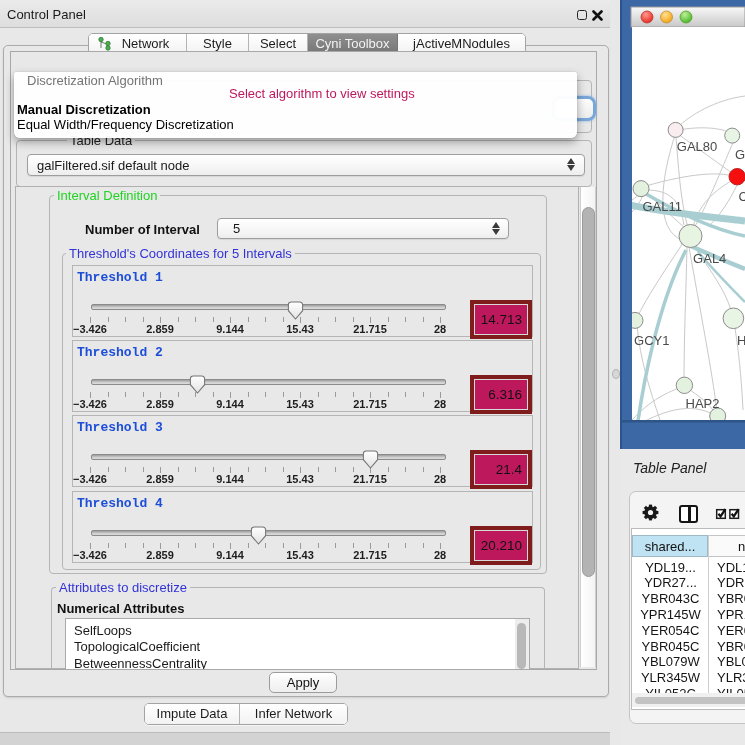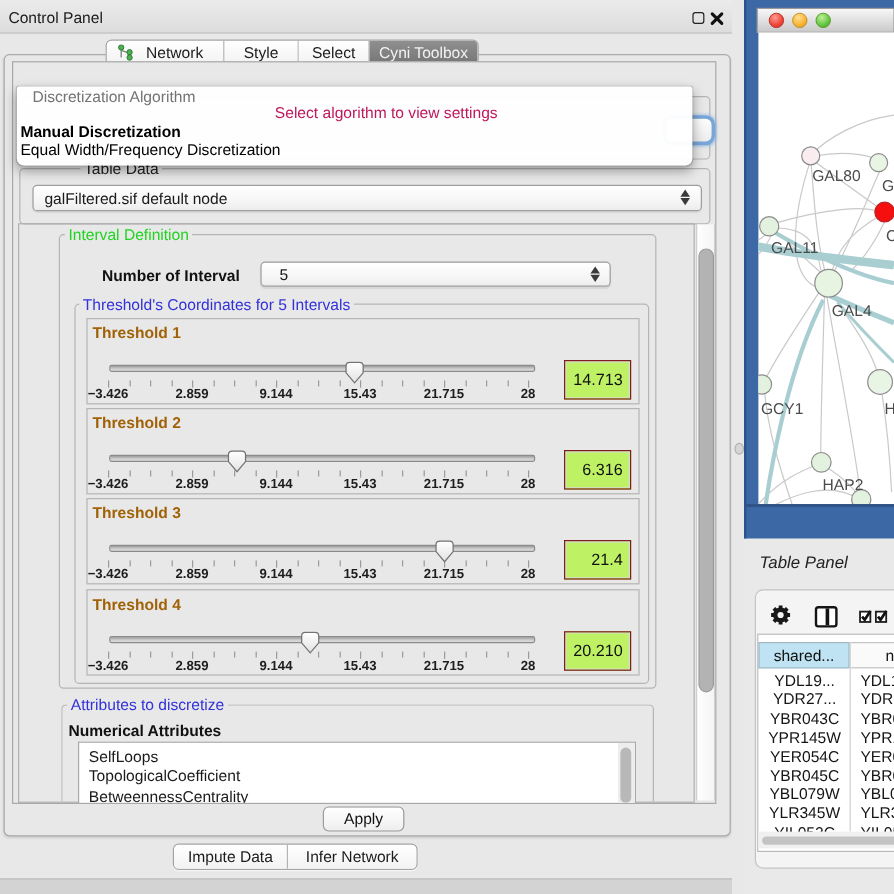--- a/index.html
+++ b/index.html
@@ -12,24 +12,24 @@
 .ctext{position:absolute;left:9px;top:3px;font-size:13px;color:#1a1a1a;}
 .updn{position:absolute;width:9px;}
 .updn div{width:0;height:0;border-left:4.5px solid transparent;border-right:4.5px solid transparent;margin:1px 0;}
 .up{border-bottom:6px solid #3a3a3a;}
 .dn{border-top:6px solid #3a3a3a;}
 .seg{display:flex;position:absolute;border:1px solid #a3a3a3;border-radius:5px;background:#fff;overflow:hidden;height:20px;
  box-shadow:0 1px 0 rgba(255,255,255,.6);}
 .seg div{font-size:13px;color:#1c1c1c;line-height:20px;border-right:1px solid #b4b4b4;background:linear-gradient(#ffffff,#f2f2f2);white-space:nowrap;text-align:center;box-sizing:border-box;}
 .seg div:last-child{border-right:none;}
 .seg div.sel{background:linear-gradient(#8f8f8f,#757575);color:#f2f2f2;border-right-color:#757575;}
-.tpanel{position:absolute;font-size:13px;font-weight:bold;color:#a16207;}
+.tpanel{position:absolute;font-size:13px;font-weight:bold;color:#1d4ed8;font-family:Liberation Mono, monospace;}
 .track{position:absolute;height:4px;border:1px solid #8b8b8b;border-radius:2px;
  background:linear-gradient(#9c9c9c,#cfcfcf 60%,#dcdcdc);}
-.vbox{position:absolute;width:54px;height:31px;background:#bef264;border:1px solid #7f1d1d;box-shadow:inset 0 0 0 1px #d9d9d9;}
+.vbox{position:absolute;width:54px;height:31px;background:#be185d;border:4px solid #7f1d1d;box-shadow:inset 0 0 0 1px #d9d9d9;}
 .vbox span{position:absolute;right:6px;top:8px;font-size:13.5px;color:#111;}
 .ticklbl{position:absolute;font-size:11px;font-weight:bold;color:#1d1d1d;transform:translateX(-50%);white-space:nowrap;}
 .tick{position:absolute;width:1px;height:5px;background:#9a9a9a;}
 .sthumb{position:absolute;width:17px;height:19px;}
 .row{position:absolute;font-size:13px;color:#151515;white-space:nowrap;}
 </style>
 </head>
 <body>
 
 <div class="a" style="left:0;top:0;width:612px;height:27px;background:linear-gradient(#ebebeb,#dddddd);border-bottom:1px solid #bdbdbd;"></div>
@@ -46,20 +46,21 @@
   <svg style="position:absolute;left:9px;top:3px;" width="14" height="14" viewBox="0 0 14 14">
    <path d="M3,3 L3,11 M3,5 L9,7 M9,7 L9,11" stroke="#7f8f7f" stroke-width="1.2" fill="none"></path>
    <circle cx="3" cy="2.5" r="2.2" fill="#4caf50" stroke="#2e7d32" stroke-width="0.8"></circle>
    <circle cx="10" cy="6.5" r="2.2" fill="#4caf50" stroke="#2e7d32" stroke-width="0.8"></circle>
    <circle cx="10" cy="11" r="2.2" fill="#4caf50" stroke="#2e7d32" stroke-width="0.8"></circle>
   </svg>
   Network</div>
  <div style="width:62px;">Style</div>
  <div style="width:59px;">Select</div>
  <div class="sel" style="width:90px;">Cyni Toolbox</div>
+ <div style="width:127px;">jActiveMNodules</div>
 </div>
 
 <div class="a" style="left:10px;top:51px;width:585px;height:617px;border:1px solid #a8a8a8;background:#e8e8e8;"></div>
 
 <div class="grp" style="left:16px;top:80px;width:574px;height:51px;"></div>
 
 <div class="a" style="left:552px;top:96px;width:38px;height:19px;border:3px solid #79a6d9;border-radius:8px;background:linear-gradient(#fdfdfd,#ececec);box-shadow:0 0 3px #88b4e4;"></div>
 
 <div class="grp" style="left:16px;top:140px;width:574px;height:45px;"></div>
 <div class="gtitle" style="left:19px;top:134px;color:#222;margin-left:48px;">Table Data</div>

